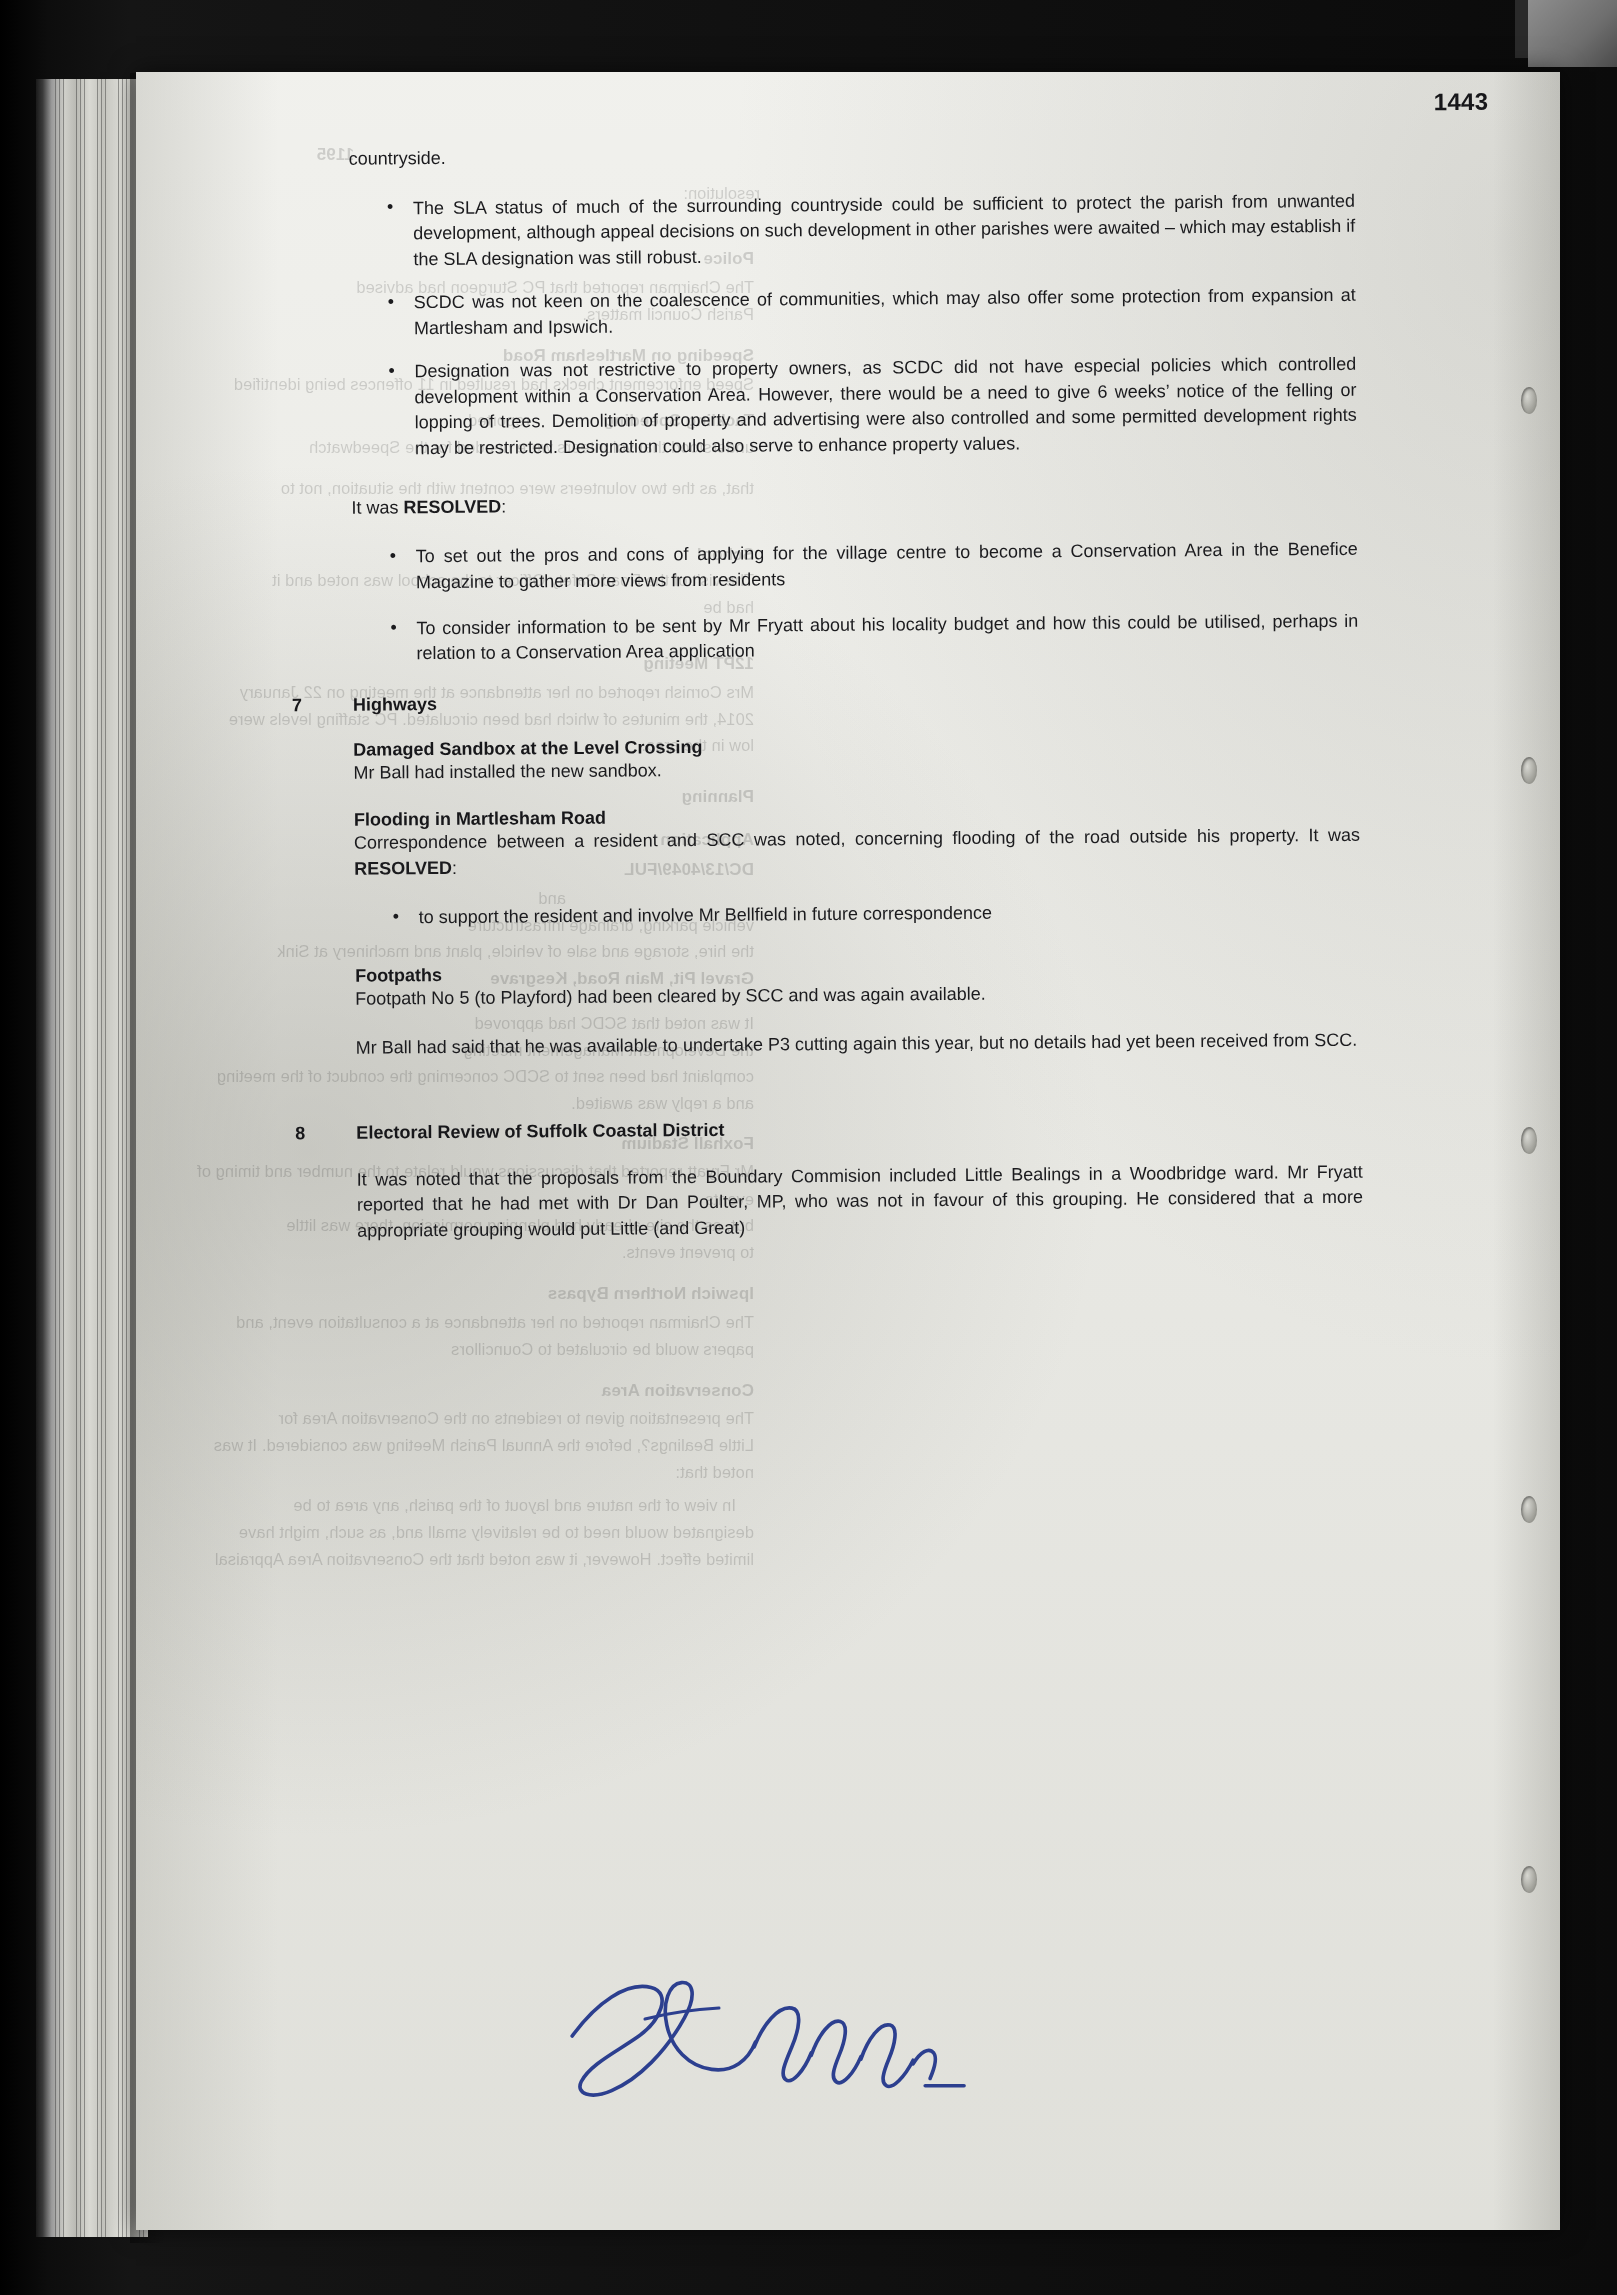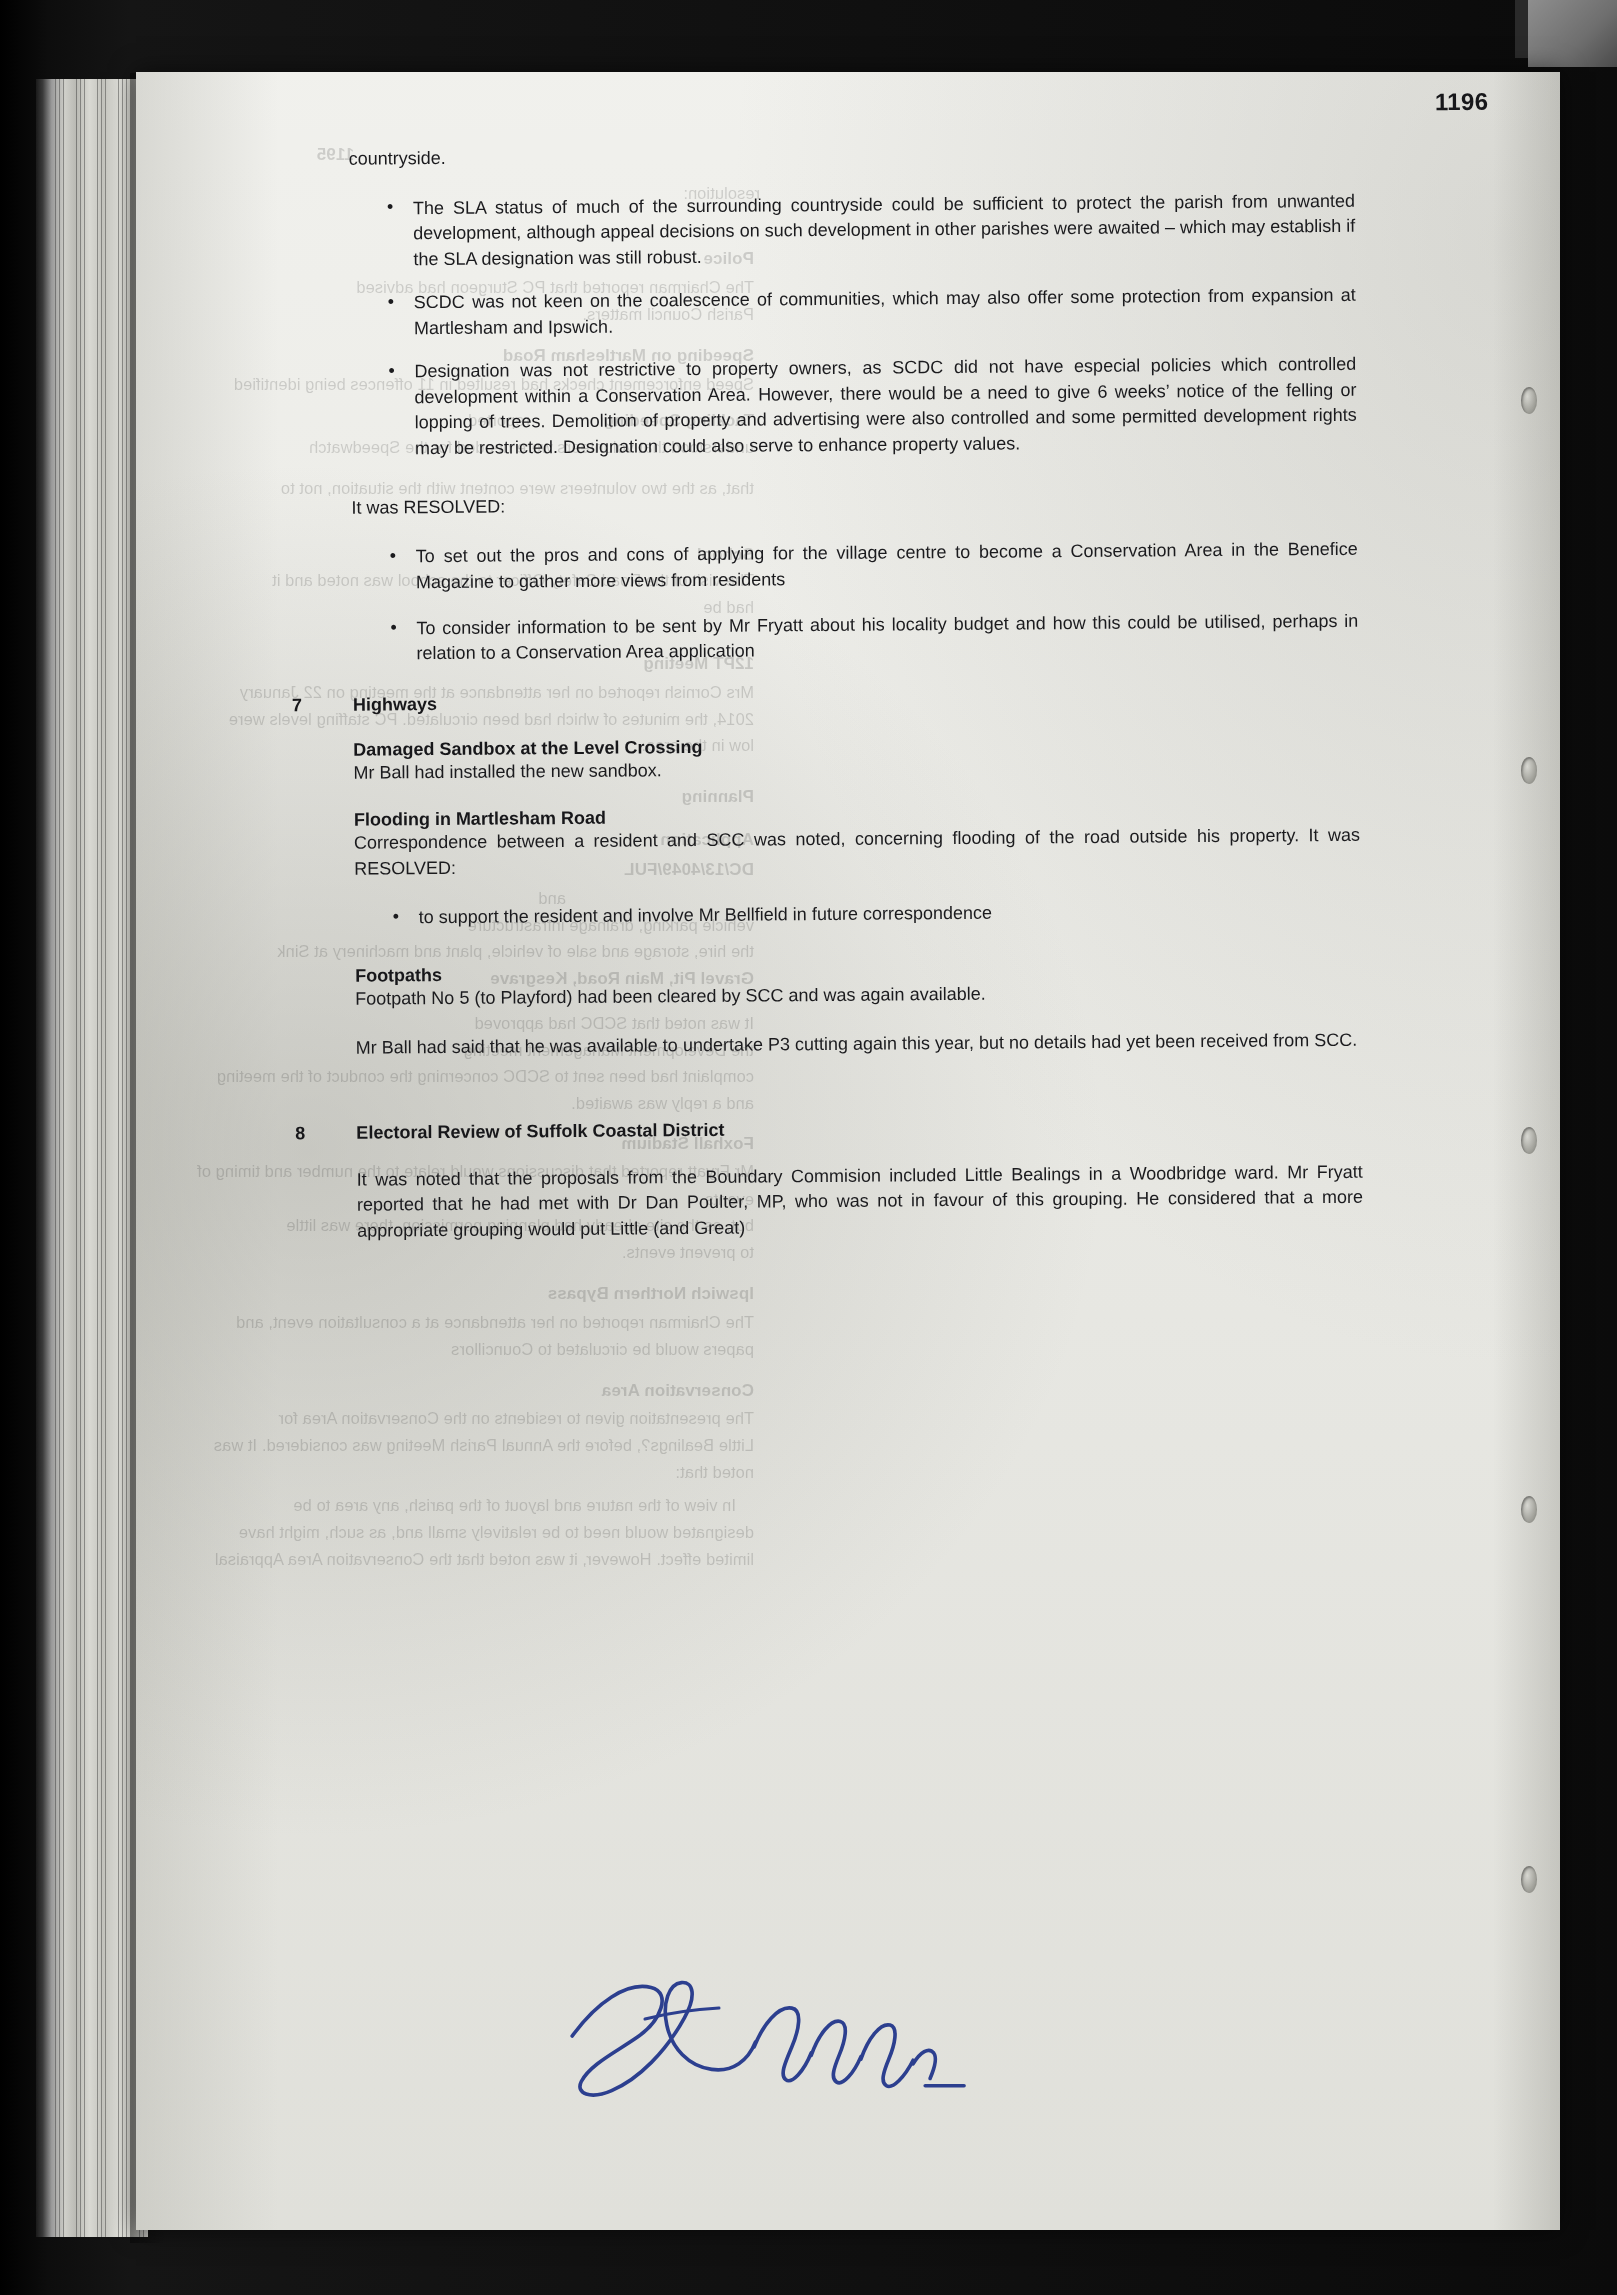--- a/index.html
+++ b/index.html
@@ -209,21 +209,21 @@
   .sec-title {
     font-size: 18px;
     font-weight: bold;
     margin: 0;
   }
   .sub-title {
     font-size: 18px;
     font-weight: bold;
     margin: 0;
   }
-  .b { font-weight: normal; }
+  .b { font-weight: bold; }
   .gap-s { height: 15.8px; }
   .gap-m { height: 24px; }
   .gap-l { height: 34px; }
 
   
   .skewed { transform: rotate(-0.45deg); transform-origin: 30% 0%; }
 
   
   .signature {
     position: absolute;
@@ -298,21 +298,21 @@
     <div class="st-line" style="left:806px; top:1337px;">The presentation given to residents on the Conservation Area for</div>
     <div class="st-line" style="left:806px; top:1364px;">Little Bealings?, before the Annual Parish Meeting was considered.  It was</div>
     <div class="st-line" style="left:806px; top:1391px;">noted that:</div>
     <div class="st-line" style="left:824px; top:1424px;">In view of the nature and layout of the parish, any area to be</div>
     <div class="st-line" style="left:806px; top:1451px;">designated would need to be relatively small and, as such, might have</div>
     <div class="st-line" style="left:806px; top:1478px;">limited effect.  However, it was noted that the Conservation Area Appraisal</div>
   </div>
 
   <div class="content skewed">
 
-    <div class="folio">1196</div>
+    <div class="folio">1443</div>
 
     <div class="body-col">
 
       <p class="txt">countryside.</p>
 
       <div class="gap-m"></div>
 
       <ul class="bul">
         <li>The SLA status of much of the surrounding countryside could be sufficient to protect the parish from unwanted development, although appeal decisions on such development in other parishes were awaited – which may establish if the SLA designation was still robust.</li>
         <li>SCDC was not keen on the coalescence of communities, which may also offer some protection from expansion at Martlesham and Ipswich.</li>

